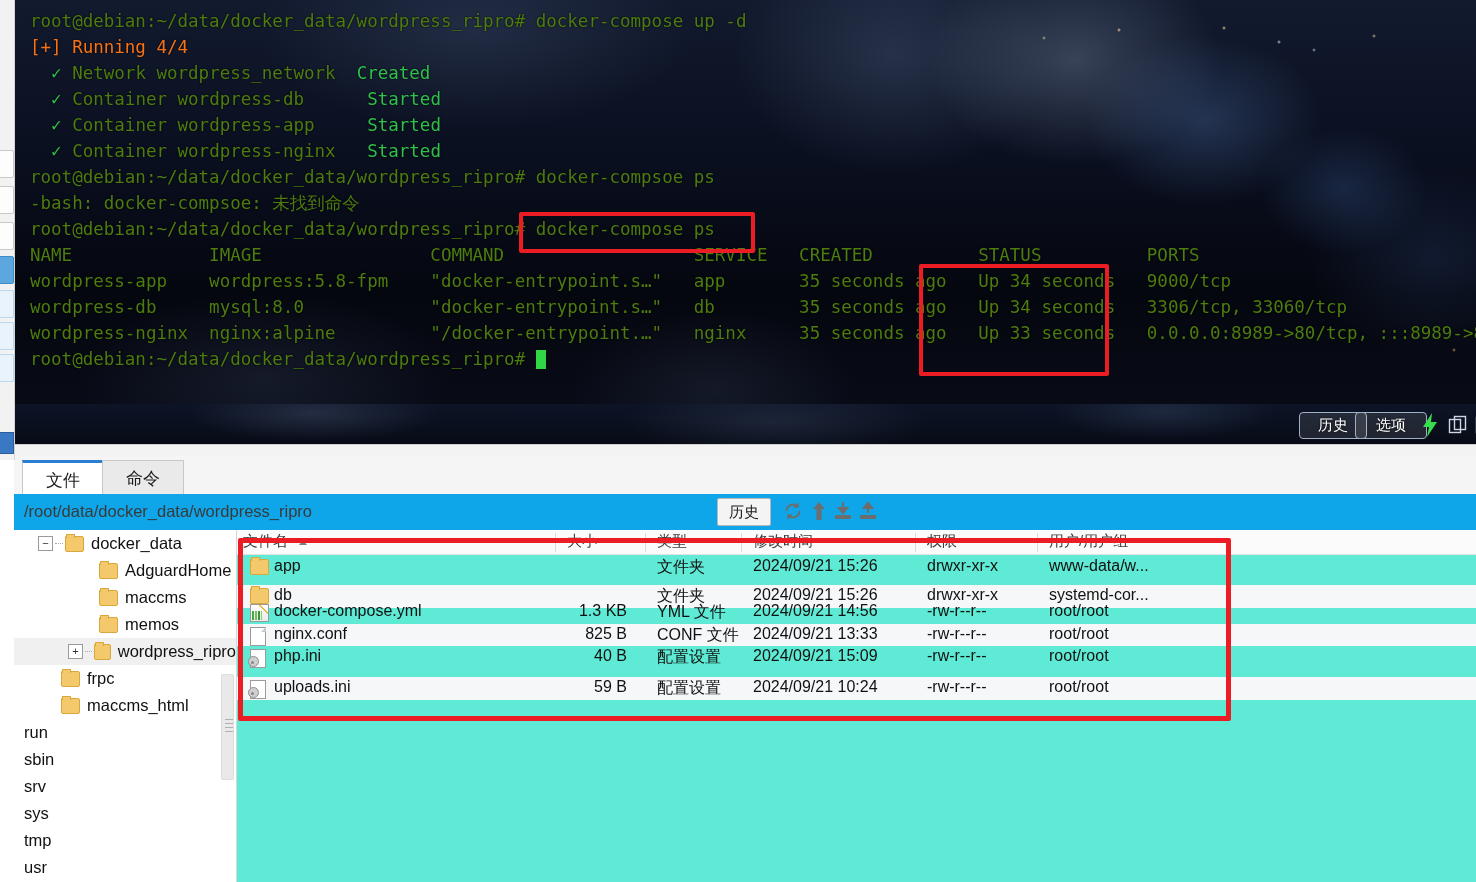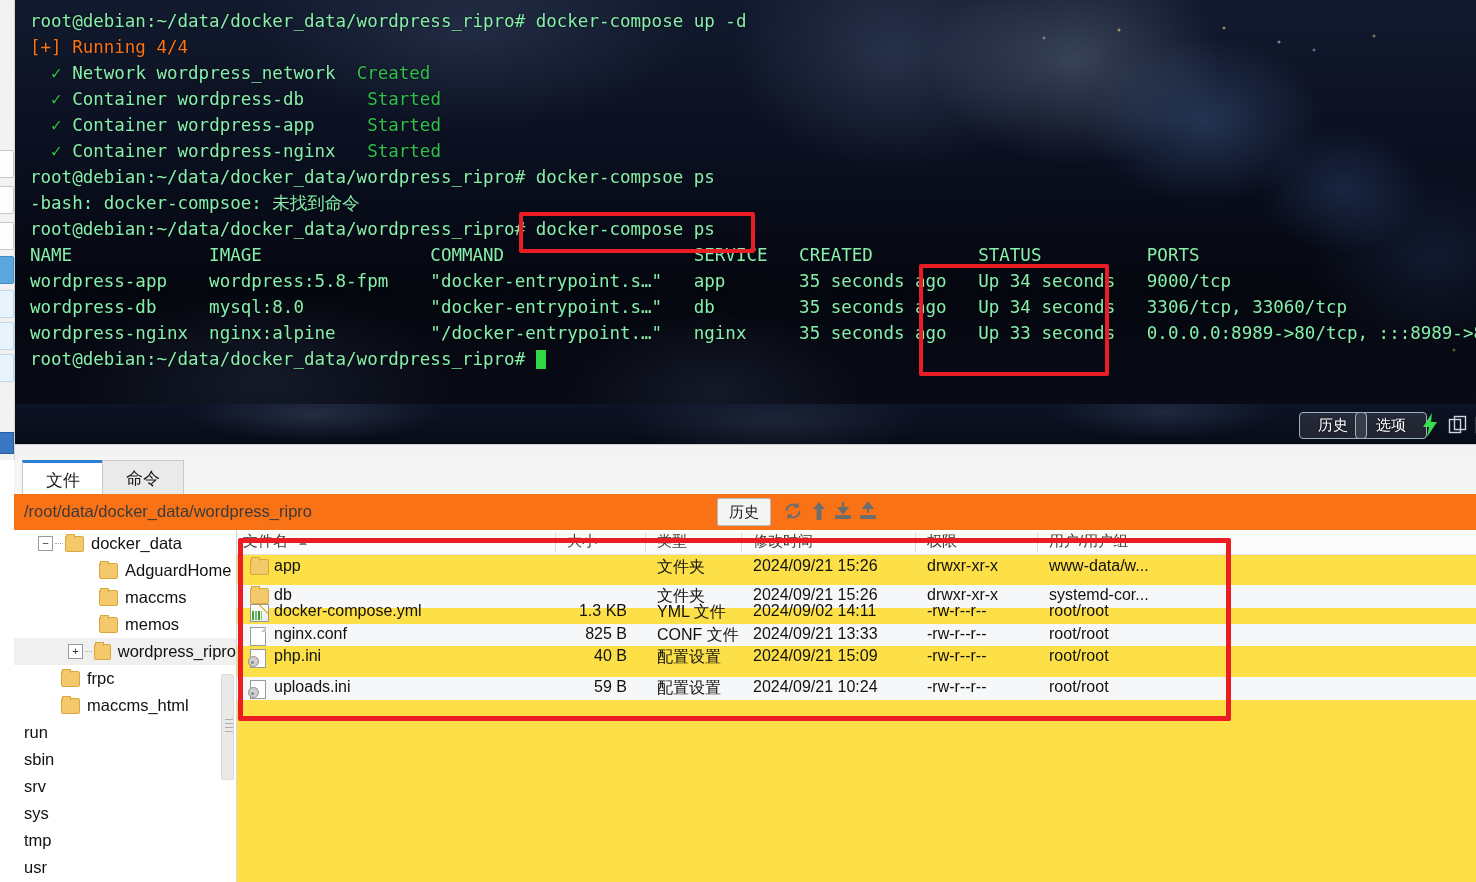--- a/index.html
+++ b/index.html
@@ -57,21 +57,21 @@
     font-size:17.5px;line-height:26px;
     color:#ffffff;
     white-space:pre;
     padding:8px 0 0 16px;
     letter-spacing:0px;
     text-shadow:0 0 2px rgba(0,0,0,.9);
   }
   .tline{height:26px;}
   .c-blue{color:#f97316;}
   .c-green{color:#2fc14b;}
-  .c-white{color:#86efac;}
+  .c-white{color:#4d7c0f;}
 
   .term-cursor{display:inline-block;width:10px;height:19px;background:#31d646;vertical-align:-4px;}
 
   .annot-cn{
     position:absolute;left:762px;top:180px;
     font-family:"DejaVu Sans","Liberation Sans",sans-serif;
     font-size:37px;font-weight:bold;color:#e1191e;
     letter-spacing:2px;
     text-shadow:0 0 1px rgba(120,0,0,.6);
   }
@@ -126,21 +126,21 @@
     display:flex;align-items:center;justify-content:center;
     font-size:17px;color:#1a1a1a;
     border:1px solid #c8c8c8;border-bottom:none;
     background:#eaeaea;
   }
   .tab.active{background:#ffffff;border-top:3px solid #2a7fd4;}
   #tab-file{left:8px;width:80px;}
   #tab-cmd{left:88px;width:80px;}
 
   
-  .pathbar{position:absolute;left:14px;top:494px;width:1462px;height:36px;background:#f97316;border-bottom:1px solid #dcdcdc;}
+  .pathbar{position:absolute;left:14px;top:494px;width:1462px;height:36px;background:#0ea5e9;border-bottom:1px solid #dcdcdc;}
   .pathtext{position:absolute;left:10px;top:8px;font-size:16.5px;color:#3a3a3a;}
   .hist-btn{
     position:absolute;left:703px;top:4px;width:52px;height:26px;
     border:1px solid #b9b9b9;background:#f4f4f4;border-radius:2px;
     display:flex;align-items:center;justify-content:center;font-size:15px;color:#1a1a1a;
   }
   .tb-icon{position:absolute;top:3px;width:28px;height:28px;display:flex;align-items:center;justify-content:center;color:#6d6d6d;}
   #tb-refresh{left:765px;}
   #tb-up{left:791px;}
   #tb-download{left:815px;}
@@ -149,21 +149,21 @@
   
   .tree-pane{position:absolute;left:14px;top:530px;width:222px;height:352px;background:#ffffff;border-right:1px solid #d7d7d7;overflow:hidden;}
   .tree-item{position:absolute;left:0;width:222px;height:27px;display:flex;align-items:center;font-size:16.5px;color:#111;}
   .tree-item.sel{background:#f0f0f0;}
   .t-toggle{width:13px;height:13px;border:1px solid #9a9a9a;background:#fff;display:inline-flex;align-items:center;justify-content:center;font-size:11px;line-height:1;color:#333;flex:0 0 auto;}
   .tree-scroll{position:absolute;right:2px;top:144px;width:11px;height:104px;background:#e9e9e9;border:1px solid #dcdcdc;border-radius:2px;}
   .tree-scroll-grip{position:absolute;right:3px;top:186px;width:8px;height:18px;}
   .tree-scroll-grip i{display:block;height:1px;background:#b0b0b0;margin:3px 0;}
 
   
-  .file-pane{position:absolute;left:237px;top:530px;width:1239px;height:352px;background:#fde047;overflow:hidden;}
+  .file-pane{position:absolute;left:237px;top:530px;width:1239px;height:352px;background:#5eead4;overflow:hidden;}
   .fl-header{position:absolute;left:0;top:0;width:1239px;height:24px;background:#fbfbfb;border-bottom:1px solid #e2e2e2;}
   .fl-h{position:absolute;top:2px;font-size:15px;color:#3c3c3c;}
   .fl-sep{position:absolute;top:3px;width:1px;height:19px;background:#dcdcdc;}
   .fl-row{position:absolute;left:0;width:1239px;height:22.5px;font-size:16px;color:#111;}
   .fl-row.alt{background:#f6f7f9;}
   .fl-c{position:absolute;top:1px;white-space:nowrap;}
   .ic{position:absolute;left:13px;top:3px;width:18px;height:17px;}
 
   
   .folder-ic{width:17px;height:14px;background:#f4c96b;border:1px solid #d9a83c;border-radius:1px 2px 2px 2px;position:relative;}
@@ -387,21 +387,21 @@
           <div class="fl-c" style="left: 690px;">drwxr-xr-x</div>
           <div class="fl-c" style="left: 812px;">systemd-cor...</div>
         </div>
         <div class="fl-row" style="top: 71px;">
           <div class="ic">
             <div class="yml-ic"></div>
           </div>
           <div class="fl-c" style="left: 37px;">docker-compose.yml</div>
           <div class="fl-c" style="left: auto; right: 849px;">1.3 KB</div>
           <div class="fl-c" style="left: 420px;">YML 文件</div>
-          <div class="fl-c" style="left: 516px;">2024/09/02 14:11</div>
+          <div class="fl-c" style="left: 516px;">2024/09/21 14:56</div>
           <div class="fl-c" style="left: 690px;">-rw-r--r--</div>
           <div class="fl-c" style="left: 812px;">root/root</div>
         </div>
         <div class="fl-row alt" style="top: 93.5px;">
           <div class="ic">
             <div class="page-ic"></div>
           </div>
           <div class="fl-c" style="left: 37px;">nginx.conf</div>
           <div class="fl-c" style="left: auto; right: 849px;">825 B</div>
           <div class="fl-c" style="left: 420px;">CONF 文件</div>

